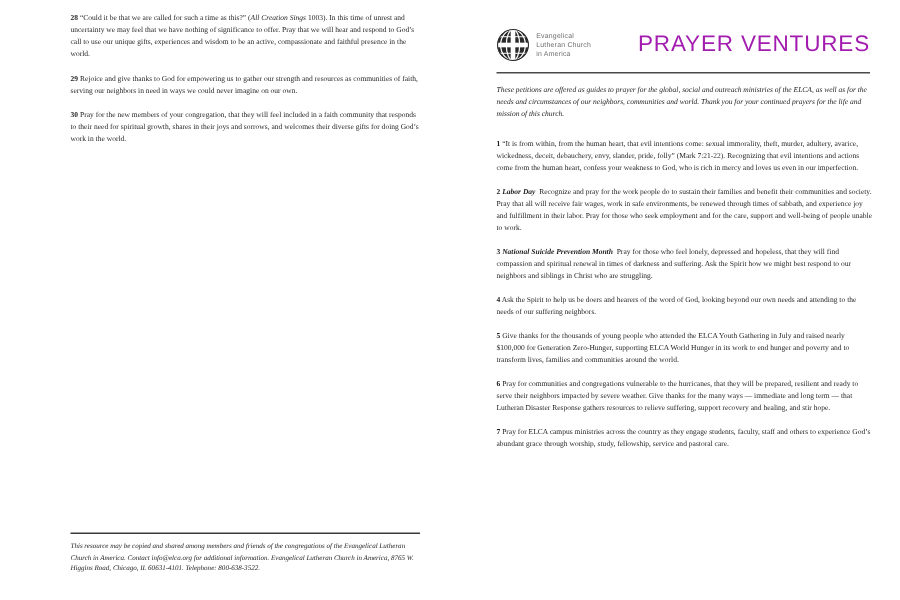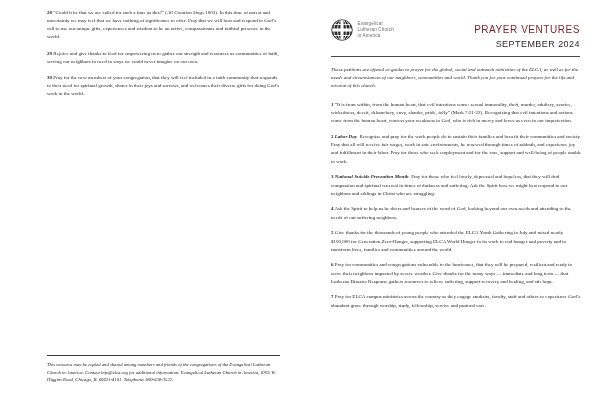--- a/index.html
+++ b/index.html
@@ -106,23 +106,23 @@
   }
 
   .title-block {
     text-align: right;
     padding-top: 6px;
     padding-right: 2px;
   }
 
   .doc-title {
     font-family: "Liberation Sans", sans-serif;
-    font-size: 10px;
+    font-size: 15px;
     letter-spacing: 0.55px;
-    color: #7f1d1d;
+    color: #a21caf;
     line-height: 14px;
     white-space: nowrap;
   }
 
   .doc-subtitle {
     font-family: "Liberation Sans", sans-serif;
     font-size: 9.0px;
     letter-spacing: 0.45px;
     color: #2b2b2b;
     line-height: 11px;
@@ -196,21 +196,20 @@
 
           <div class="brand-words">
             <div>Evangelical</div>
             <div>Lutheran Church</div>
             <div>in America</div>
           </div>
         </div>
 
         <div class="title-block">
           <div class="doc-title">PRAYER VENTURES</div>
-          <div class="doc-subtitle">SEPTEMBER 2024</div>
         </div>
 
       </div>
 
       <div class="header-rule"></div>
 
       <div class="intro">These petitions are offered as guides to prayer for the global, social and outreach ministries of the ELCA, as well as for the needs and circumstances of our neighbors, communities and world. Thank you for your continued prayers for the life and mission of this church.</div>
 
       <div class="entries">
 

